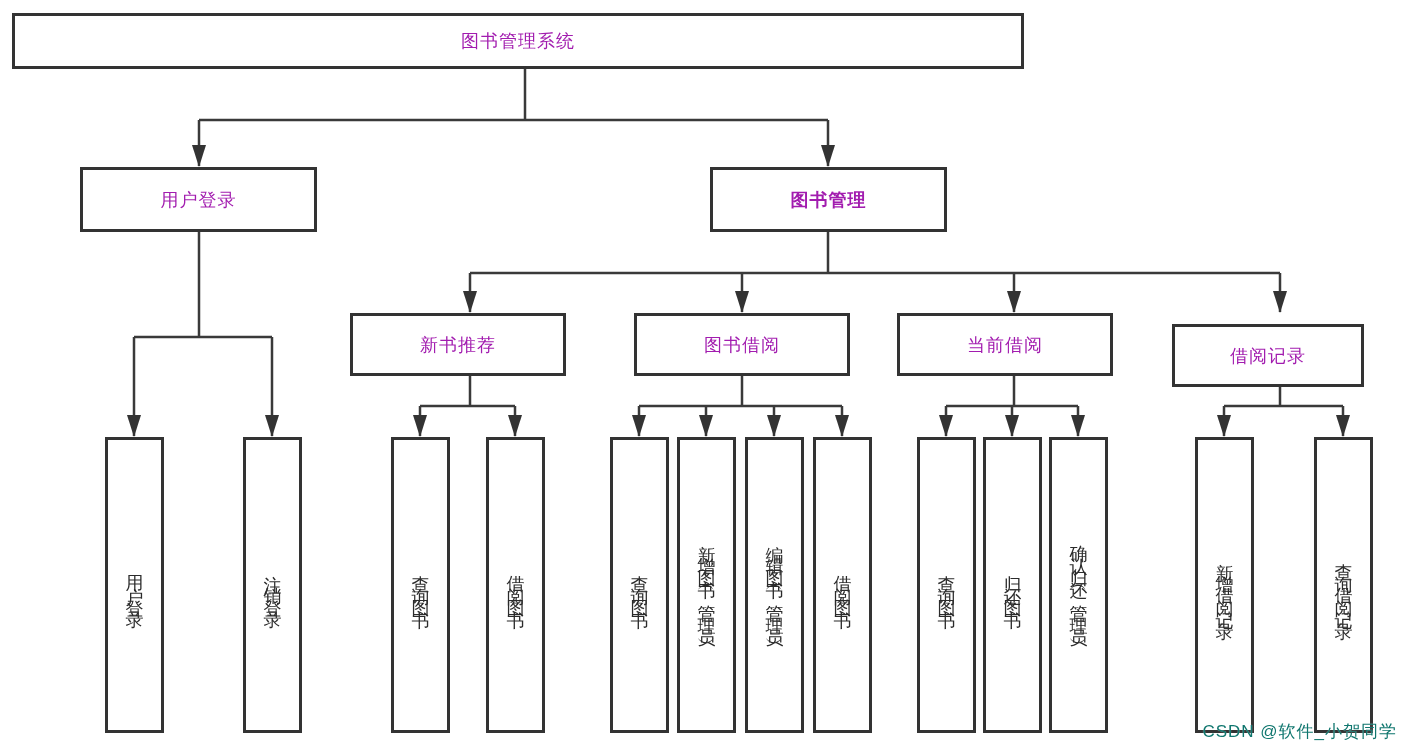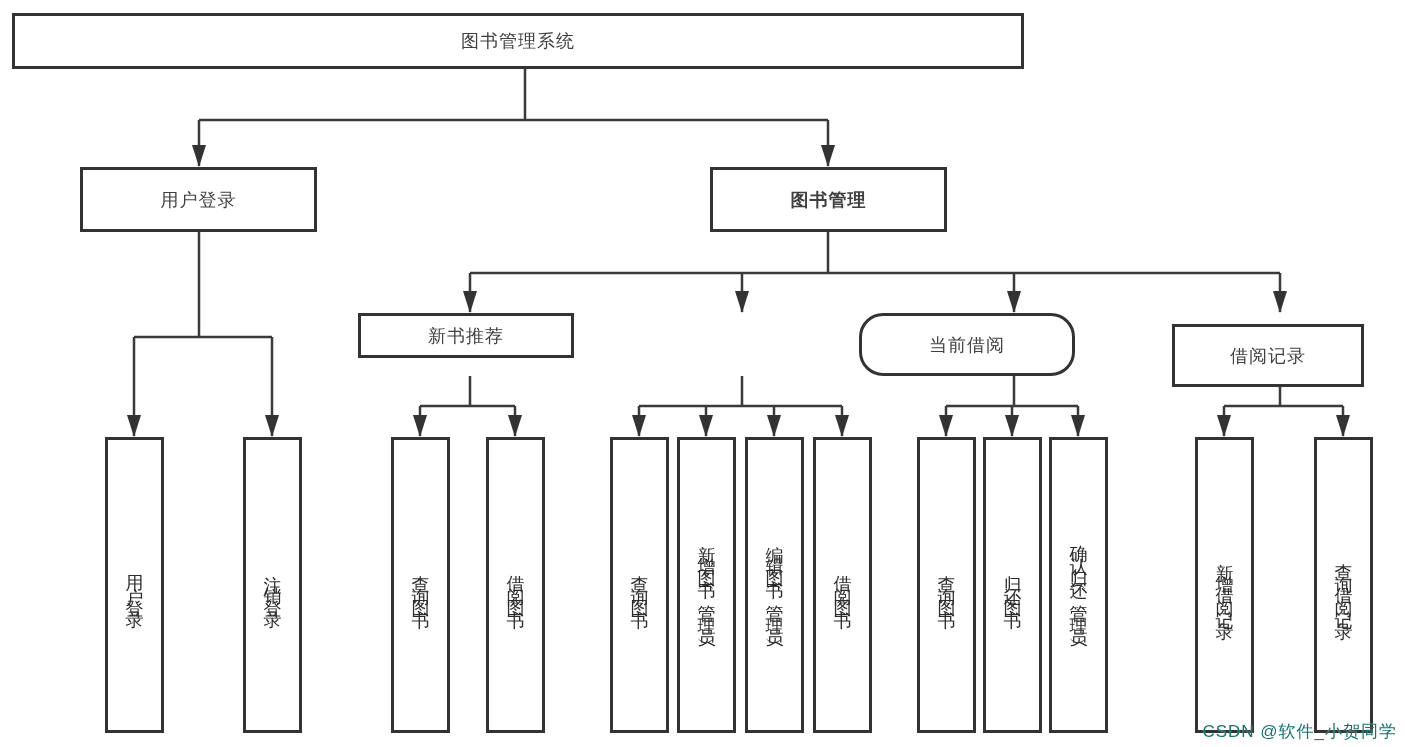--- a/index.html
+++ b/index.html
@@ -4,21 +4,21 @@
 <style>
   html,body{margin:0;padding:0;background:#ffffff;}
   body{
     width:1405px;height:747px;position:relative;overflow:hidden;
     font-family:"Liberation Sans","DejaVu Sans",sans-serif;
   }
   .stage{position:absolute;inset:0;width:1405px;height:747px;}
   svg.connectors{position:absolute;left:0;top:0;pointer-events:none;}
   .box{
     position:absolute;box-sizing:border-box;background:#ffffff;
-    border:3px solid #333333;color:#404040;
+    border:3px solid #333333;color:#a21caf;
     display:flex;align-items:center;justify-content:center;
     font-size:18px;letter-spacing:1px;z-index:2;
   }
   .leaf{
     position:absolute;box-sizing:border-box;background:#ffffff;
     border:3px solid #333333;color:#2b2b2b;
     display:flex;align-items:center;justify-content:center;z-index:2;
   }
   .leaf .vtext{
     writing-mode:vertical-rl;text-orientation:mixed;
@@ -76,24 +76,27 @@
     <span>图书管理系统</span>
   </div>
 
   <div class="box" style="left:80px;top:167px;width:237px;height:65px;">
     <span>用户登录</span>
   </div>
   <div class="box" style="left:710px;top:167px;width:237px;height:65px;font-weight:bold;">
     <span>图书管理</span>
   </div>
 
-  <div class="box" style="left:358px;top:313px;width:216px;height:45px;">
+  <div class="box" style="left:350px;top:313px;width:216px;height:63px;">
     <span>新书推荐</span>
   </div>
-  <div class="box" style="left:859px;top:313px;width:216px;height:63px;border-radius:24px;">
+  <div class="box" style="left:634px;top:313px;width:216px;height:63px;">
+    <span>图书借阅</span>
+  </div>
+  <div class="box" style="left:897px;top:313px;width:216px;height:63px;">
     <span>当前借阅</span>
   </div>
   <div class="box" style="left:1172px;top:324px;width:192px;height:63px;">
     <span>借阅记录</span>
   </div>
 
   <div class="leaf" style="left:105px;top:437px;width:59px;height:296px;">
     <span class="vtext">用户登录</span>
   </div>
   <div class="leaf" style="left:243px;top:437px;width:59px;height:296px;">

